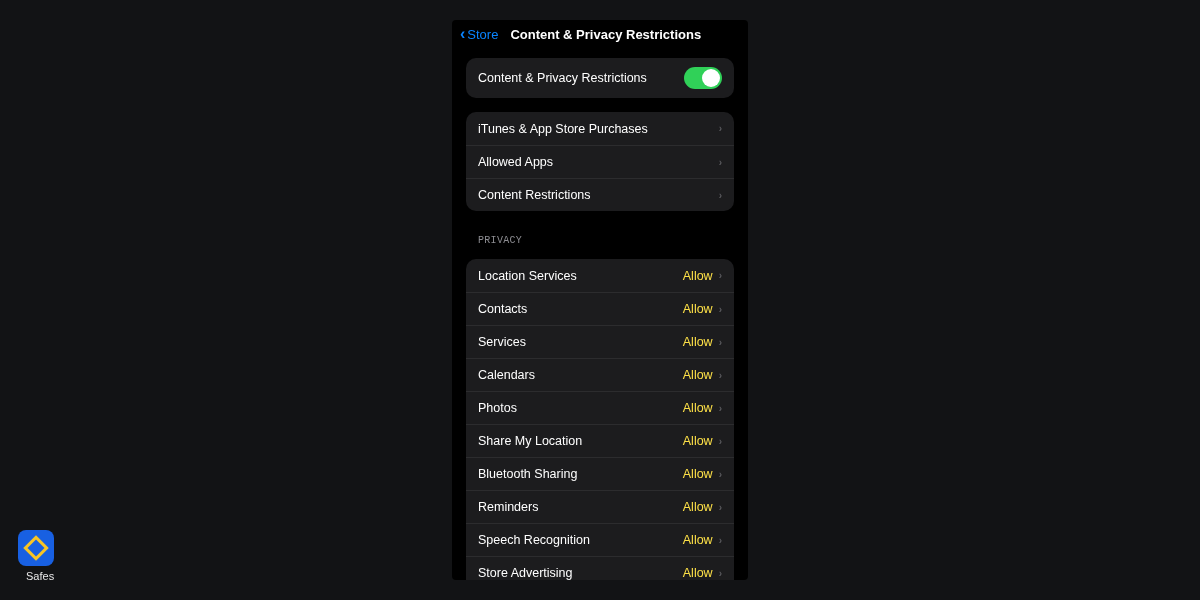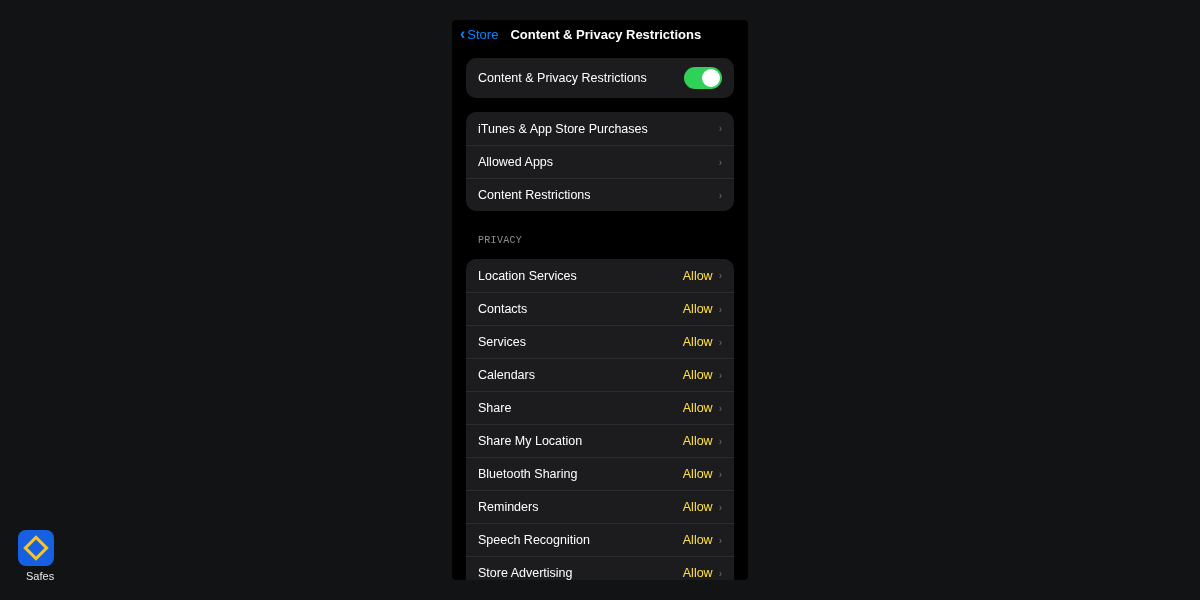--- a/index.html
+++ b/index.html
@@ -229,21 +229,21 @@
         </div>
       </div>
       <div class="row">
         <span class="row-label">Calendars</span>
         <div class="row-right">
           <span class="row-value">Allow</span>
           <span class="chevron">›</span>
         </div>
       </div>
       <div class="row">
-        <span class="row-label">Share</span>
+        <span class="row-label">Photos</span>
         <div class="row-right">
           <span class="row-value">Allow</span>
           <span class="chevron">›</span>
         </div>
       </div>
       <div class="row">
         <span class="row-label">Share My Location</span>
         <div class="row-right">
           <span class="row-value">Allow</span>
           <span class="chevron">›</span>

